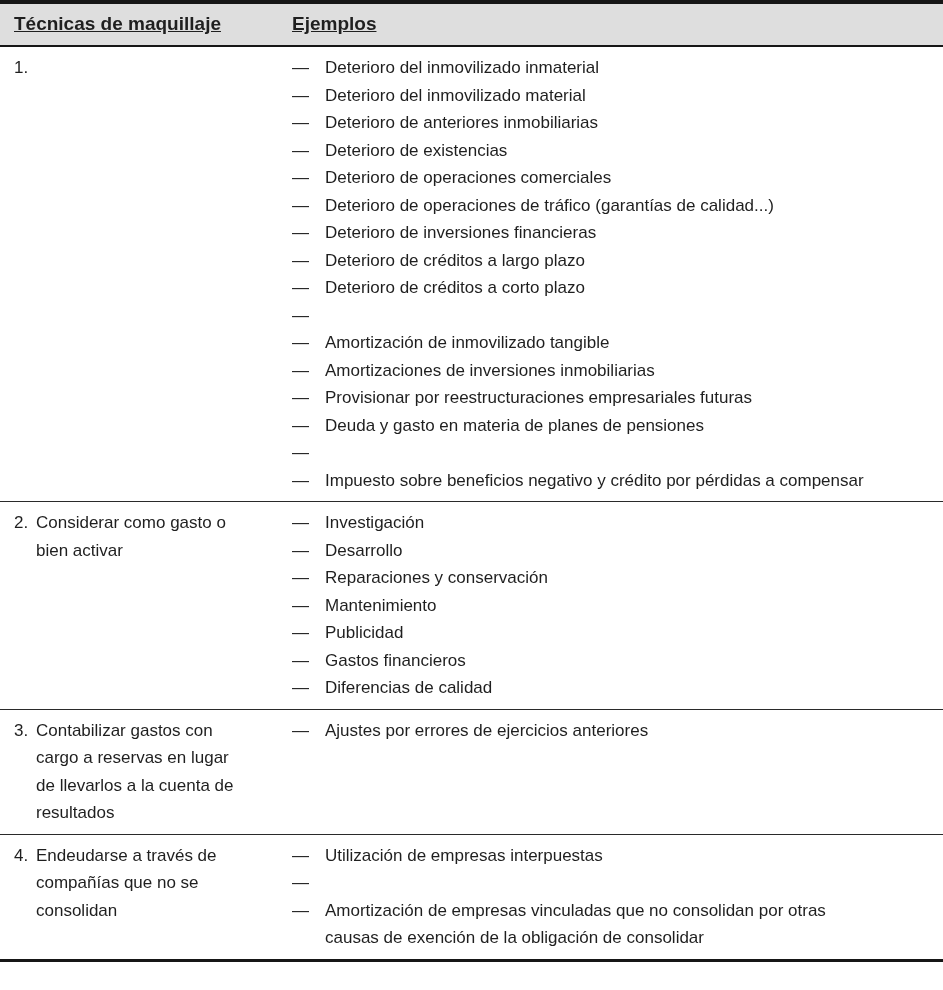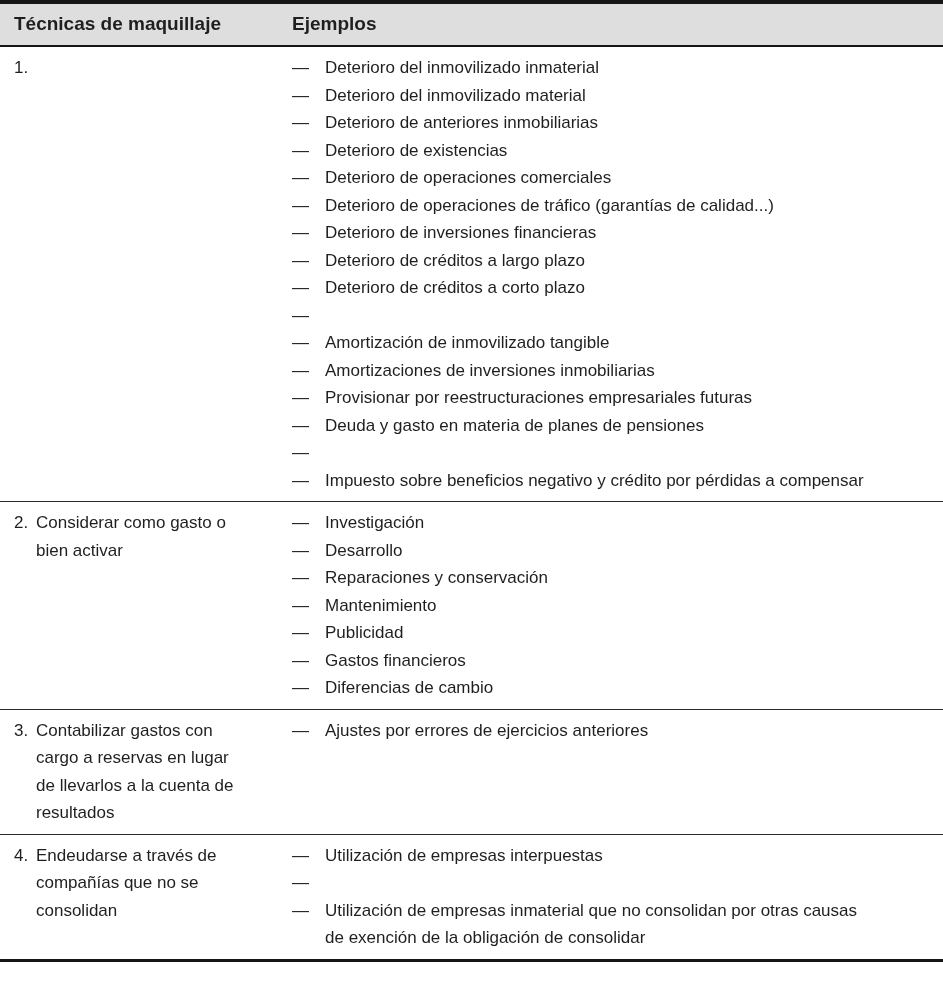--- a/index.html
+++ b/index.html
@@ -22,20 +22,21 @@
     border-bottom: 3px solid #161616;
   }
   .head-row {
     display: flex;
     background: #dedede;
     border-bottom: 2px solid #161616;
     padding: 9px 0 10px 0;
     font-weight: bold;
     font-size: 19px;
     line-height: 22px;
+    text-decoration: underline;
   }
   .head-cell-left {
     flex: 0 0 292px;
     box-sizing: border-box;
     padding-left: 14px;
   }
   .head-cell-right {
     flex: 1;
   }
   .row {
@@ -200,21 +201,21 @@
     <span class="ex-text">Publicidad</span>
   </div>
 
   <div class="example">
     <span class="dash">—</span>
     <span class="ex-text">Gastos financieros</span>
   </div>
 
   <div class="example">
     <span class="dash">—</span>
-    <span class="ex-text">Diferencias de cambio</span>
+    <span class="ex-text">Diferencias de calidad</span>
   </div>
 </div>
   </div>
 
   <div class="row">
     <div class="cell-left">
       <span class="num">3.</span>
       <span class="tech">Contabilizar gastos con cargo a reservas en lugar de llevarlos a la cuenta de resultados</span>
     </div>
     <div class="cell-right">
@@ -235,19 +236,19 @@
     <span class="dash">—</span>
     <span class="ex-text">Utilización de empresas interpuestas</span>
   </div>
 
   <div class="example">
     <span class="dash">—</span>
   </div>
 
   <div class="example">
     <span class="dash">—</span>
-    <span class="ex-text">Utilización de empresas inmaterial que no consolidan por otras causas de exención de la obligación de consolidar</span>
+    <span class="ex-text">Amortización de empresas vinculadas que no consolidan por otras causas de exención de la obligación de consolidar</span>
   </div>
 </div>
   </div>
 </div>
   </div>
 </div>
 
 </body></html>

